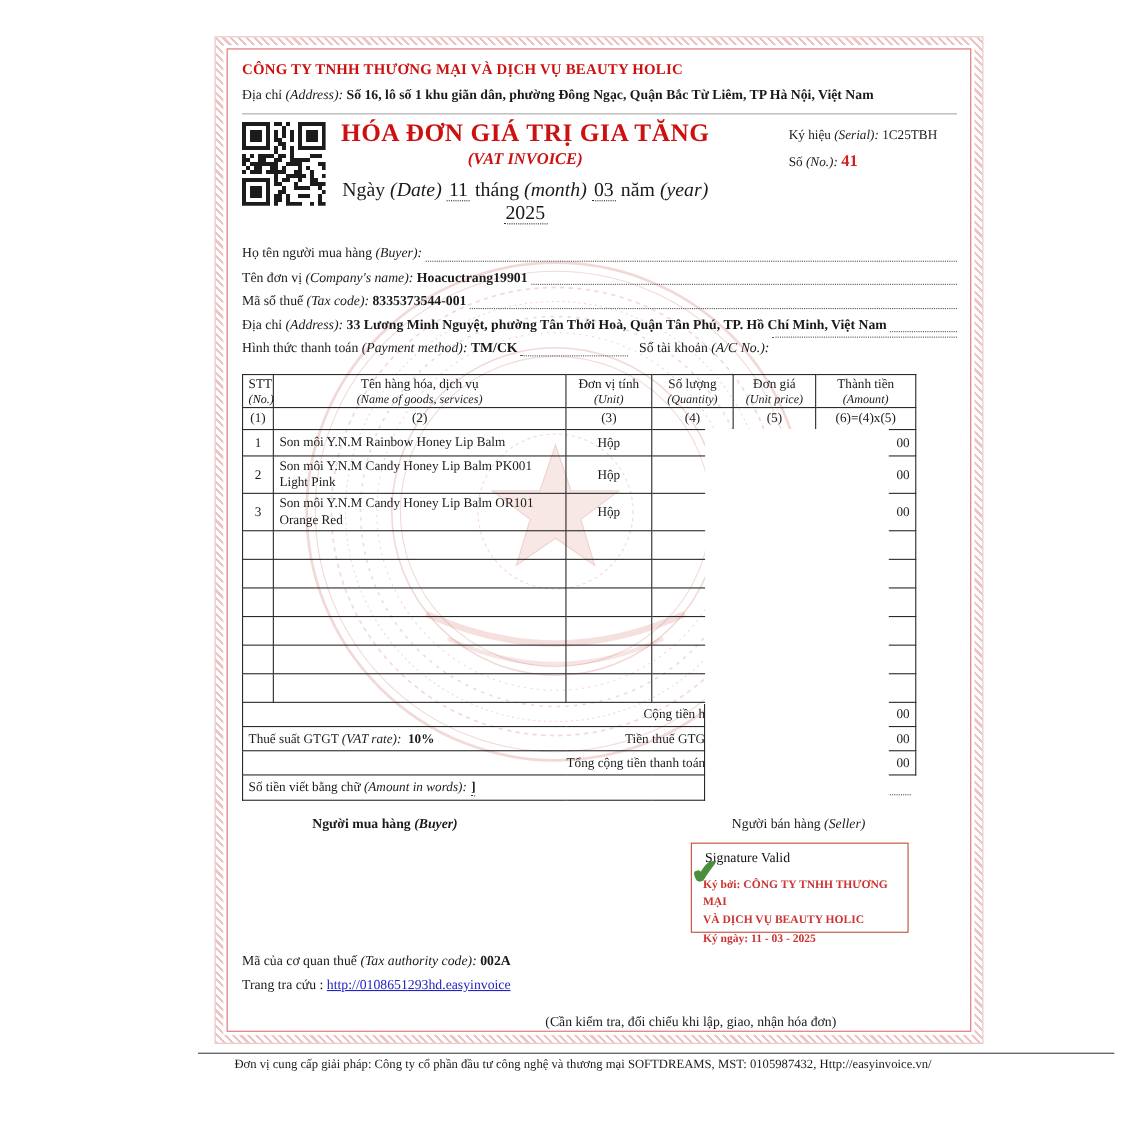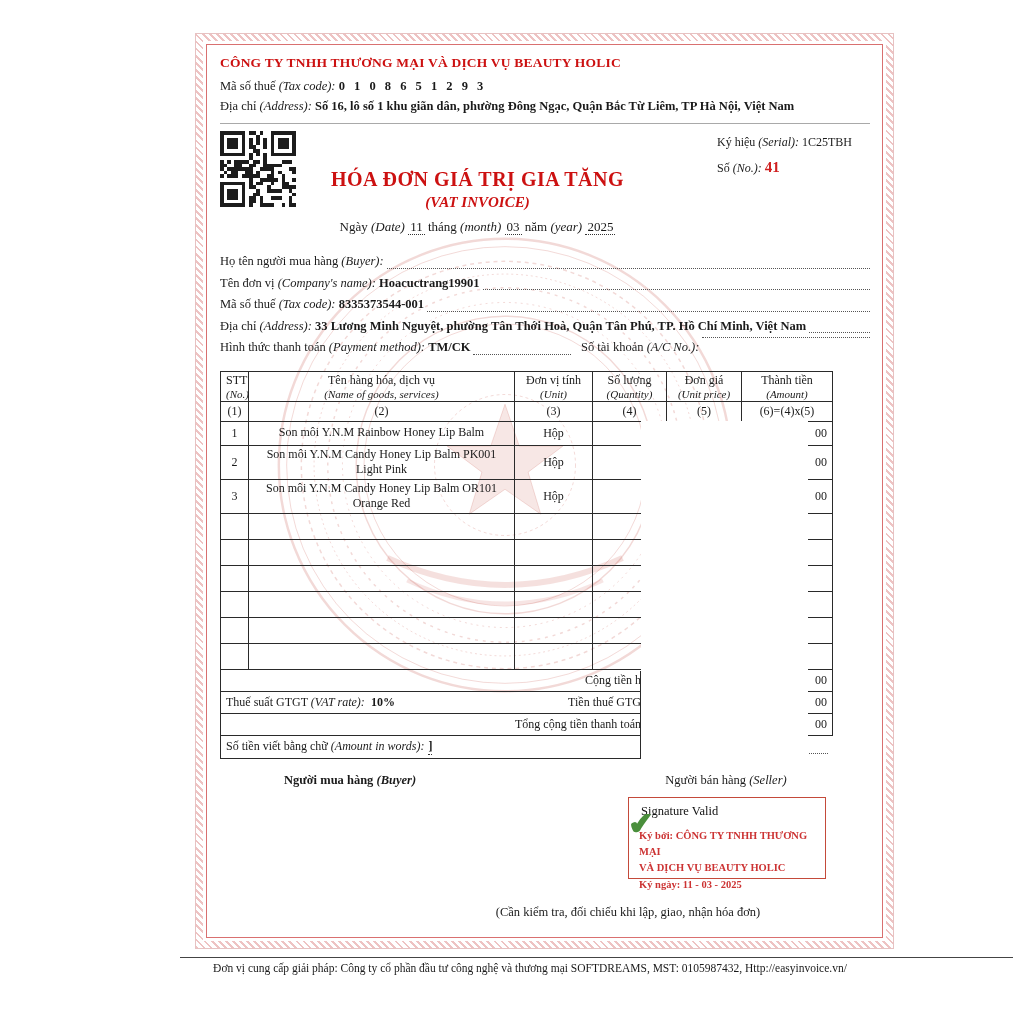--- a/index.html
+++ b/index.html
@@ -29,23 +29,23 @@
   .hline{line-height:20px;}
   .hline i{font-style:italic;}
   .taxdigits{font-weight:bold; letter-spacing:3px;}
   .divider{border:none; border-top:1.5px solid #a9a9a9; margin:7px 0 4px 0;}
 
   
   .title-row{display:flex; align-items:flex-start; margin-top:3px;}
   .qr-box{width:80px; padding-top:3px;}
   .qr-box svg{width:76px; height:76px;}
   .title-center{flex:1; text-align:center;}
-  .title-main{color:var(--accent_red); font-weight:bold; font-size:20px; letter-spacing:.5px;margin-top:40px;}
+  .title-main{color:var(--accent_red); font-weight:bold; font-size:23px; letter-spacing:.5px;}
   .title-sub{color:var(--accent_red); font-weight:bold; font-style:italic; font-size:15px; margin-top:3px;}
-  .date-line{margin-top:8px; font-size:13px;}
+  .date-line{margin-top:8px; font-size:18px;}
   .date-line i{font-style:italic;}
   .dotted-under{border-bottom:1px dotted #333; padding:0 2px;}
   .title-right{width:215px; padding-left:62px; padding-top:4px; line-height:1.8; font-size:12px;}
   .inv-no{color:var(--number_red); font-weight:bold; font-size:15px;}
 
   
   .buyer{margin-top:16px;}
   .brow{display:flex; align-items:flex-end; line-height:21.5px;}
   .brow .lead{flex:1; border-bottom:1.5px dotted #555; margin-bottom:4px; margin-left:3px; min-width:12px;}
   .brow b{font-weight:bold;}
@@ -55,21 +55,21 @@
 
   
   .table-wrap{position:relative; margin-top:12px; width:612px;}
   table.goods{border-collapse:collapse; width:612px; font-size:12px; table-layout:fixed;}
   table.goods th, table.goods td{border:1px solid var(--table_border); padding:1px 5px; vertical-align:middle; background:transparent;}
   th .en, td .en{display:block; font-style:italic; font-weight:normal; font-size:11px;}
   thead th{font-weight:normal; text-align:center; padding:3px 2px;}
   tr.numrow td{text-align:center; height:20px;}
   tbody.products td{height:24px;}
   .c-center{text-align:center;}
-  .c-left{text-align:center; line-height:1.3; padding:2px 5px;margin-left:36px;}
+  .c-left{text-align:left; line-height:1.3; padding:2px 5px;margin-left:36px;}
   .c-amount{text-align:right; padding-right:6px;}
   tr.empty td{height:26px;}
   tr.sumrow td{height:22px;}
   .sum-label{ text-align:right; padding-right:100px !important; }
   .sum-flex{display:flex; justify-content:space-between; align-items:center;}
   .sum-flex .rr{padding-right:95px;}
   td.no-border{border:none !important;}
   .words-cell{display:flex; align-items:center; height:20px;}
   .words-cell .partial{border-bottom:1px dotted #333; margin-left:4px; font-weight:bold;}
   .tail-lead{border-bottom:1.5px dotted #555; height:14px;}
@@ -117,25 +117,20 @@
       </g>
       <path d="M0,-62 L14.6,-19.2 59,-19.2 23.6,7.3 36.5,50.2 0,24.8 -36.5,50.2 -23.6,7.3 -59,-19.2 -14.6,-19.2 Z" fill="rgba(198,82,72,0.14)" stroke="rgba(198,82,72,0.2)" stroke-width="1"></path>
       <path d="M-120,95 Q0,150 120,95" fill="none" stroke="rgba(198,82,72,0.18)" stroke-width="6"></path>
       <path d="M-100,118 Q0,165 100,118" fill="none" stroke="rgba(198,82,72,0.15)" stroke-width="4"></path>
     </svg>
 
     <div class="content">
 
       <div>
         <div class="company-name">CÔNG TY TNHH THƯƠNG MẠI VÀ DỊCH VỤ BEAUTY HOLIC</div>
-        <div class="hline">
-          <span>Mã số thuế</span>
-          <i>(Tax code):</i>
-          <span class="taxdigits">0 1 0 8 6 5 1 2 9 3</span>
-        </div>
         <div class="hline">
           <span>Địa chỉ</span>
           <i>(Address):</i>
           <b>Số 16, lô số 1 khu giãn dân, phường Đông Ngạc, Quận Bắc Từ Liêm, TP Hà Nội, Việt Nam</b>
         </div>
       </div>
 
       <hr class="divider">
 
       <div class="title-row">
@@ -496,20 +491,28 @@
             <span>Ký bởi:</span>
             <span>CÔNG TY TNHH THƯƠNG MẠI</span><br>
             <span>VÀ DỊCH VỤ BEAUTY HOLIC</span><br>
             <span>Ký ngày:</span>
             <span>11 - 03 - 2025</span>
           </div>
         </div>
       </div>
 
       <div class="meta">
+        <div>
+          <span>Mã của cơ quan thuế</span> <i>(Tax authority code):</i>
+          <b>002A</b>
+        </div>
+        <div>
+          <span>Trang tra cứu :</span>
+          <a href="#">http://0108651293hd.easyinvoice</a>
+        </div>
         <div class="check-note">(Cần kiểm tra, đối chiếu khi lập, giao, nhận hóa đơn)</div>
       </div>
 
     </div>
   </div>
  </div>
 </div>
 
 <div class="provider-footer"></div>
 <div class="provider-text">Đơn vị cung cấp giải pháp: Công ty cổ phần đầu tư công nghệ và thương mại SOFTDREAMS, MST: 0105987432, Http://easyinvoice.vn/</div>

